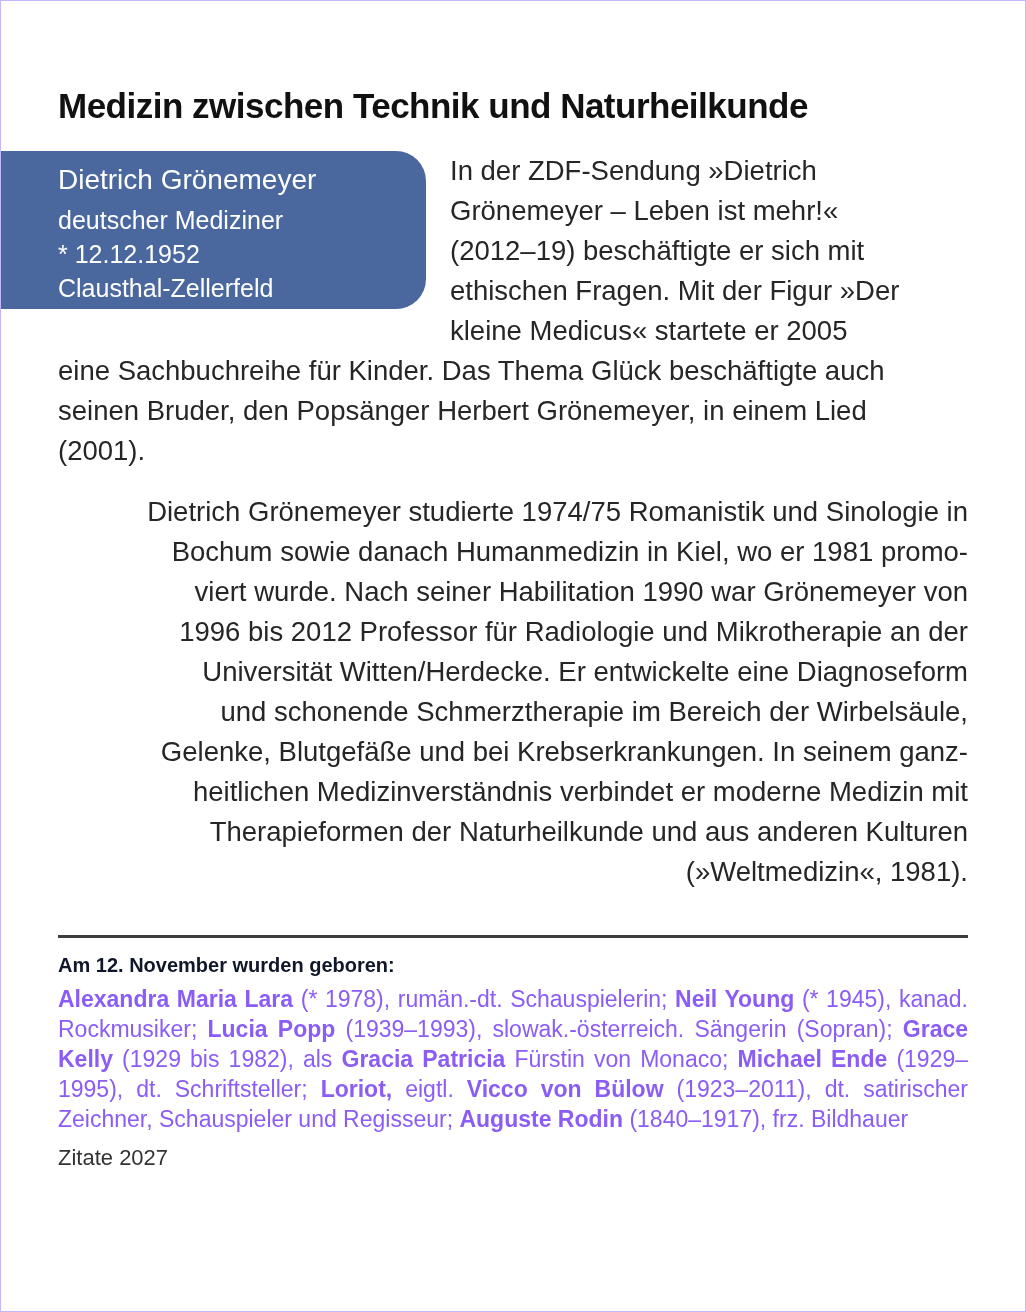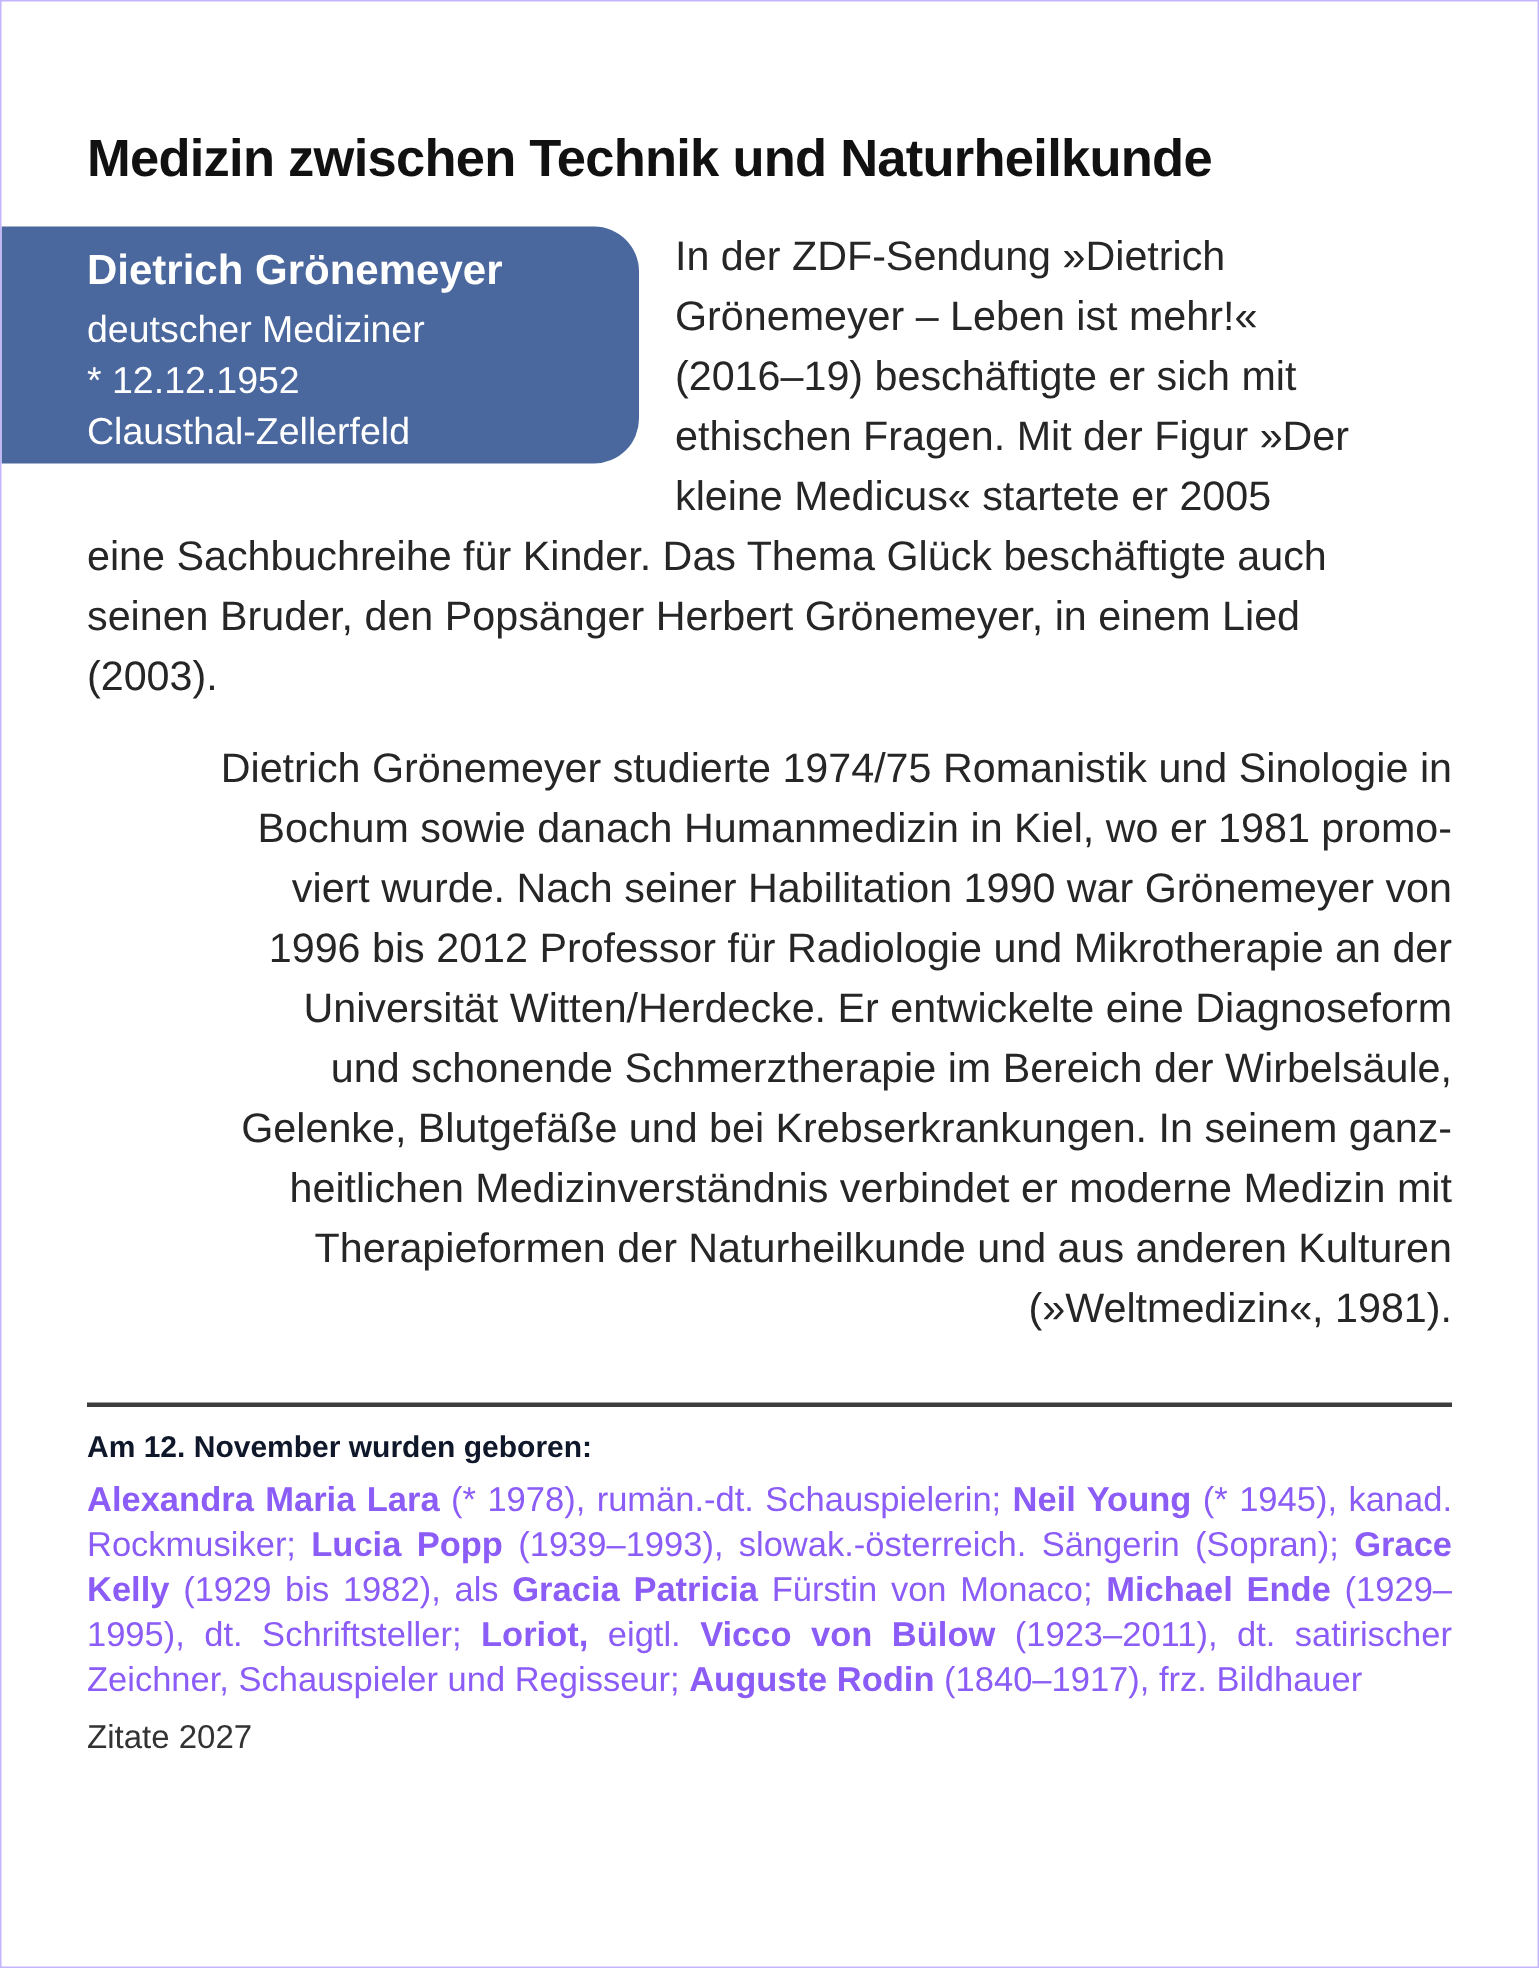--- a/index.html
+++ b/index.html
@@ -40,21 +40,21 @@
     flex: 0 0 425px;
     width: 425px;
     height: 158px;
     background: var(--box-blue);
     color: var(--box-text);
     border-radius: 0 30px 30px 0;
     padding: 12px 20px 0 57px;
   }
   .person-name {
     font-size: 28px;
-    font-weight: bold;
+    font-weight: normal;
     line-height: 34px;
     margin-bottom: 6px;
   }
   .person-line {
     font-size: 25px;
     line-height: 34px;
     font-weight: 400;
   }
   .body-text {
     font-size: 27.5px;
@@ -104,28 +104,28 @@
 
   <div class="hero-row">
     <div class="person-box">
       <div class="person-name">Dietrich Grönemeyer</div>
       <div class="person-line">deutscher Mediziner</div>
       <div class="person-line">* 12.12.1952</div>
       <div class="person-line">Clausthal-Zellerfeld</div>
     </div>
     <div class="body-text intro-beside">In der ZDF-Sendung »Dietrich
 Grönemeyer – Leben ist mehr!«
-(2016–19) beschäftigte er sich mit
+(2012–19) beschäftigte er sich mit
 ethischen Fragen. Mit der Figur »Der
 kleine Medicus« startete er 2005</div>
   </div>
 
   <div class="body-text">eine Sachbuchreihe für Kinder. Das Thema Glück beschäftigte auch
 seinen Bruder, den Popsänger Herbert Grönemeyer, in einem Lied
-(2003).</div>
+(2001).</div>
 
   <div class="body-text p2">Dietrich Grönemeyer studierte 1974/75 Romanistik und Sinologie in
 Bochum sowie danach Humanmedizin in Kiel, wo er 1981 promo-
 viert wurde. Nach seiner Habilitation 1990 war Grönemeyer von
 1996 bis 2012 Professor für Radiologie und Mikrotherapie an der
 Universität Witten/Herdecke. Er entwickelte eine Diagnoseform
 und schonende Schmerztherapie im Bereich der Wirbelsäule,
 Gelenke, Blutgefäße und bei Krebserkrankungen. In seinem ganz-
 heitlichen Medizinverständnis verbindet er moderne Medizin mit
 Therapieformen der Naturheilkunde und aus anderen Kulturen

